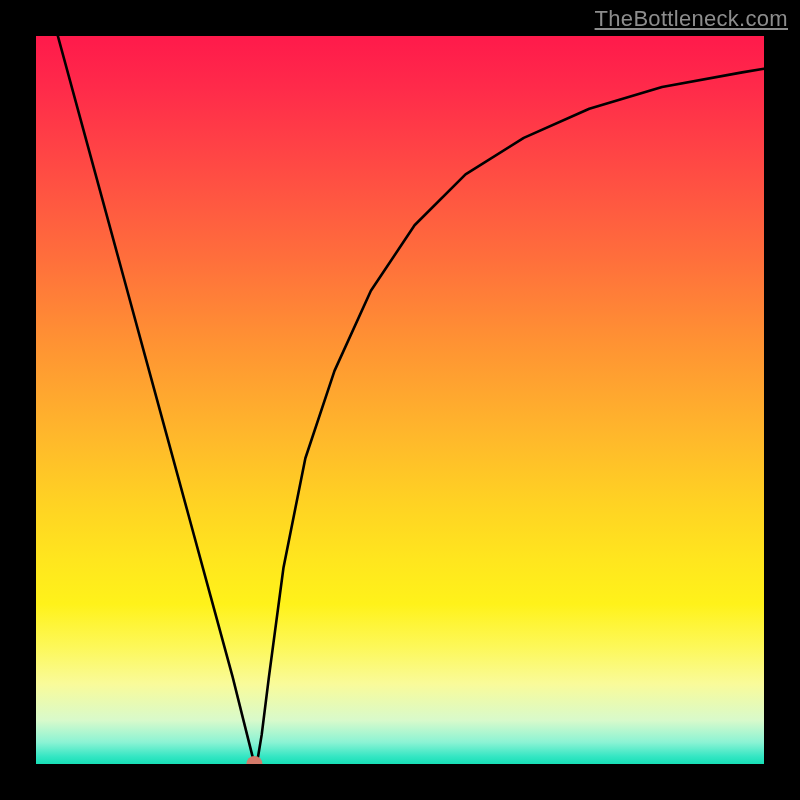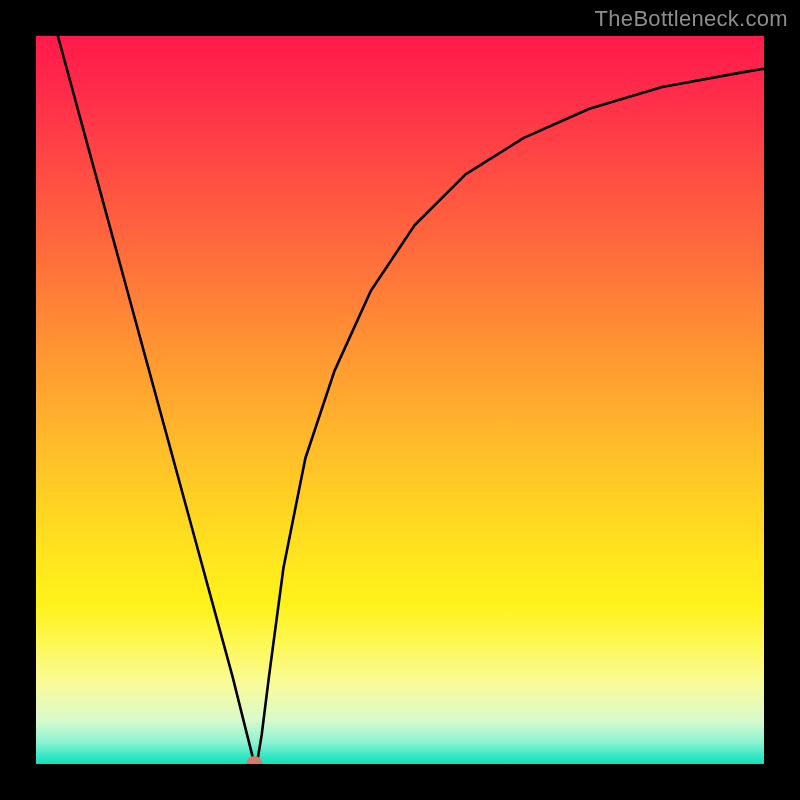--- a/index.html
+++ b/index.html
@@ -50,20 +50,21 @@
     height: 728px;
   }
   .watermark {
     position: absolute;
     top: 6px;
     right: 12px;
     color: #8d8d8d;
     font-size: 22px;
     font-weight: 400;
     letter-spacing: 0.3px;
+    text-decoration: underline;
   }
 </style>
 </head>
 <body>
 
 <div class="frame">
   <div class="plot-area">
     <svg class="curve-svg" viewBox="0 0 728 728" preserveAspectRatio="none">
       <path id="curve-path" fill="none" stroke="#000000" stroke-width="2.6" stroke-linecap="round" stroke-linejoin="round" d="M21.84 0.00 L43.68 80.08 L65.52 160.16 L87.36 240.24 L109.20 320.32 L131.04 400.40 L152.88 480.48 L174.72 560.56 L196.56 640.64 L207.48 684.32 L214.76 713.44 L218.40 728.00 L222.04 720.72 L225.68 698.88 L232.96 640.64 L247.52 531.44 L269.36 422.24 L298.48 334.88 L334.88 254.80 L378.56 189.28 L429.52 138.32 L487.76 101.92 L553.28 72.80 L626.08 50.96 L706.16 36.40 L728.00 32.76"></path>
       <circle id="marker-dot" r="8.01" fill="#d47a6a" cx="218.40" cy="728.00"></circle>

